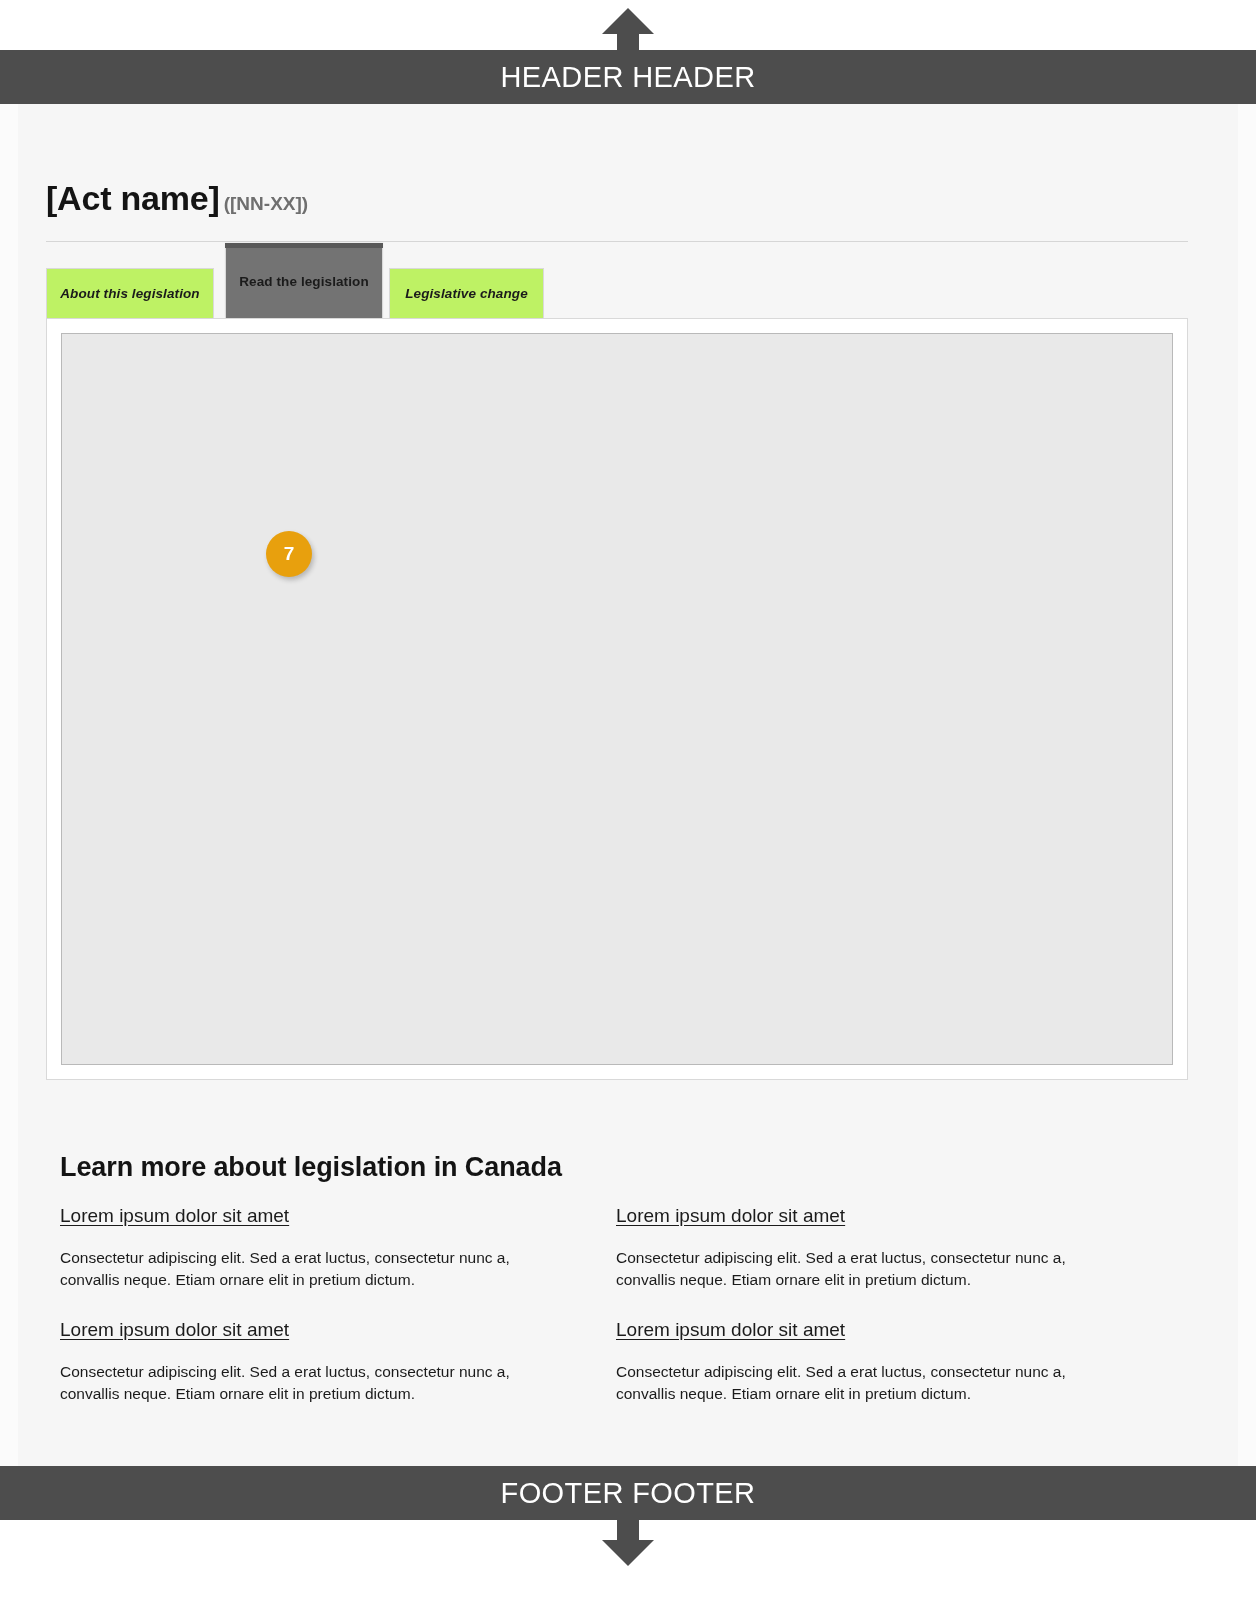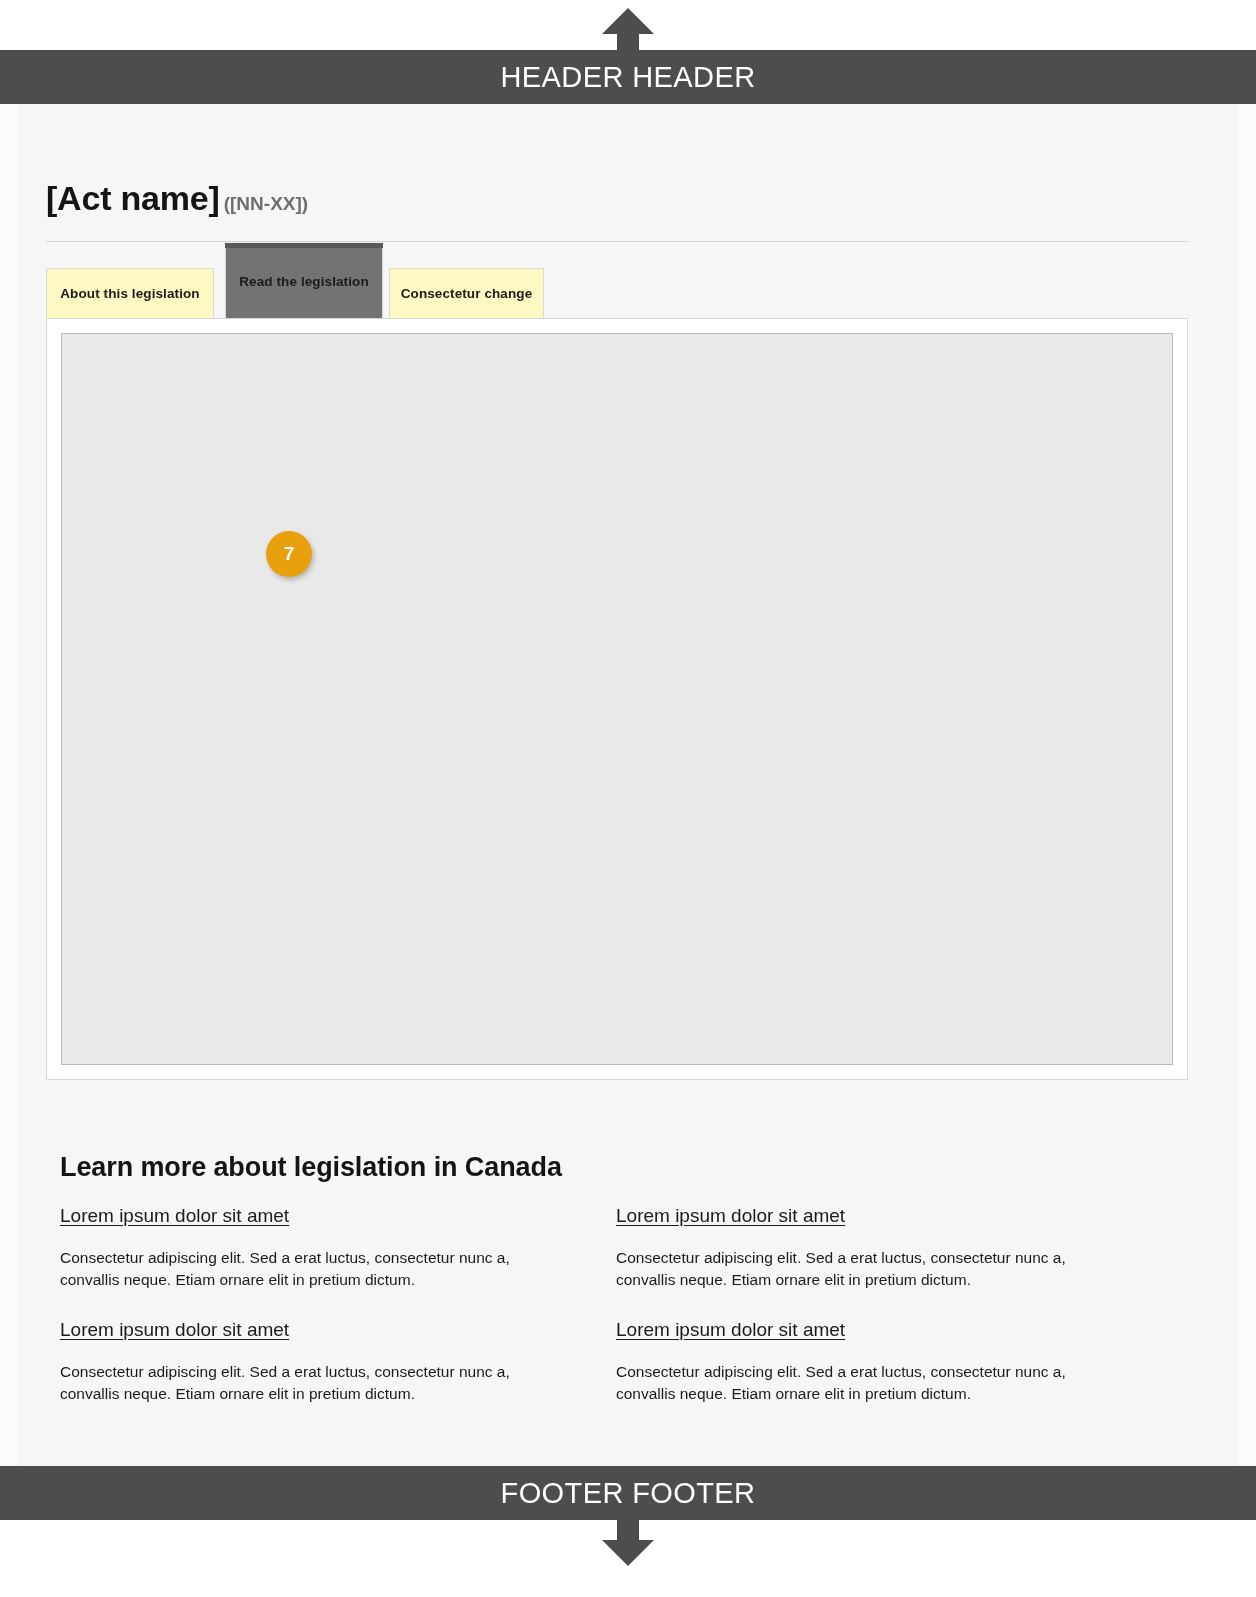--- a/index.html
+++ b/index.html
@@ -130,23 +130,24 @@
     justify-content: center;
     font-size: 13.5px;
     font-weight: 700;
     color: #1b1b1b;
     letter-spacing: 0.1px;
     cursor: pointer;
     user-select: none;
   }
   .tab.inactive {
     height: 51px;
-    background: #fef9c3;
+    background: #bef264;
     border: 1px solid #d9d9d9;
     border-bottom: 1px solid #d9d9d9;
+    font-style: italic;
   }
   .tab.active {
     height: 76px;
     background: #737373;
     border: 1px solid #d9d9d9;
     border-top: none;
     border-bottom: none;
     box-shadow: 0 -1px 2px rgba(0,0,0,0.05);
   }
   .tab.active .tab-topbar {
@@ -264,21 +265,21 @@
 
     <div class="tabs">
       <div class="tab inactive" id="tab-about">
         <span>About this legislation</span>
       </div>
       <div class="tab active" id="tab-read">
         <div class="tab-topbar"></div>
         <span>Read the legislation</span>
       </div>
       <div class="tab inactive" id="tab-change">
-        <span>Consectetur change</span>
+        <span>Legislative change</span>
       </div>
     </div>
 
     <div class="panel">
       <div class="panel-inner">
         <div class="badge">
           <span>7</span>
         </div>
       </div>
     </div>

